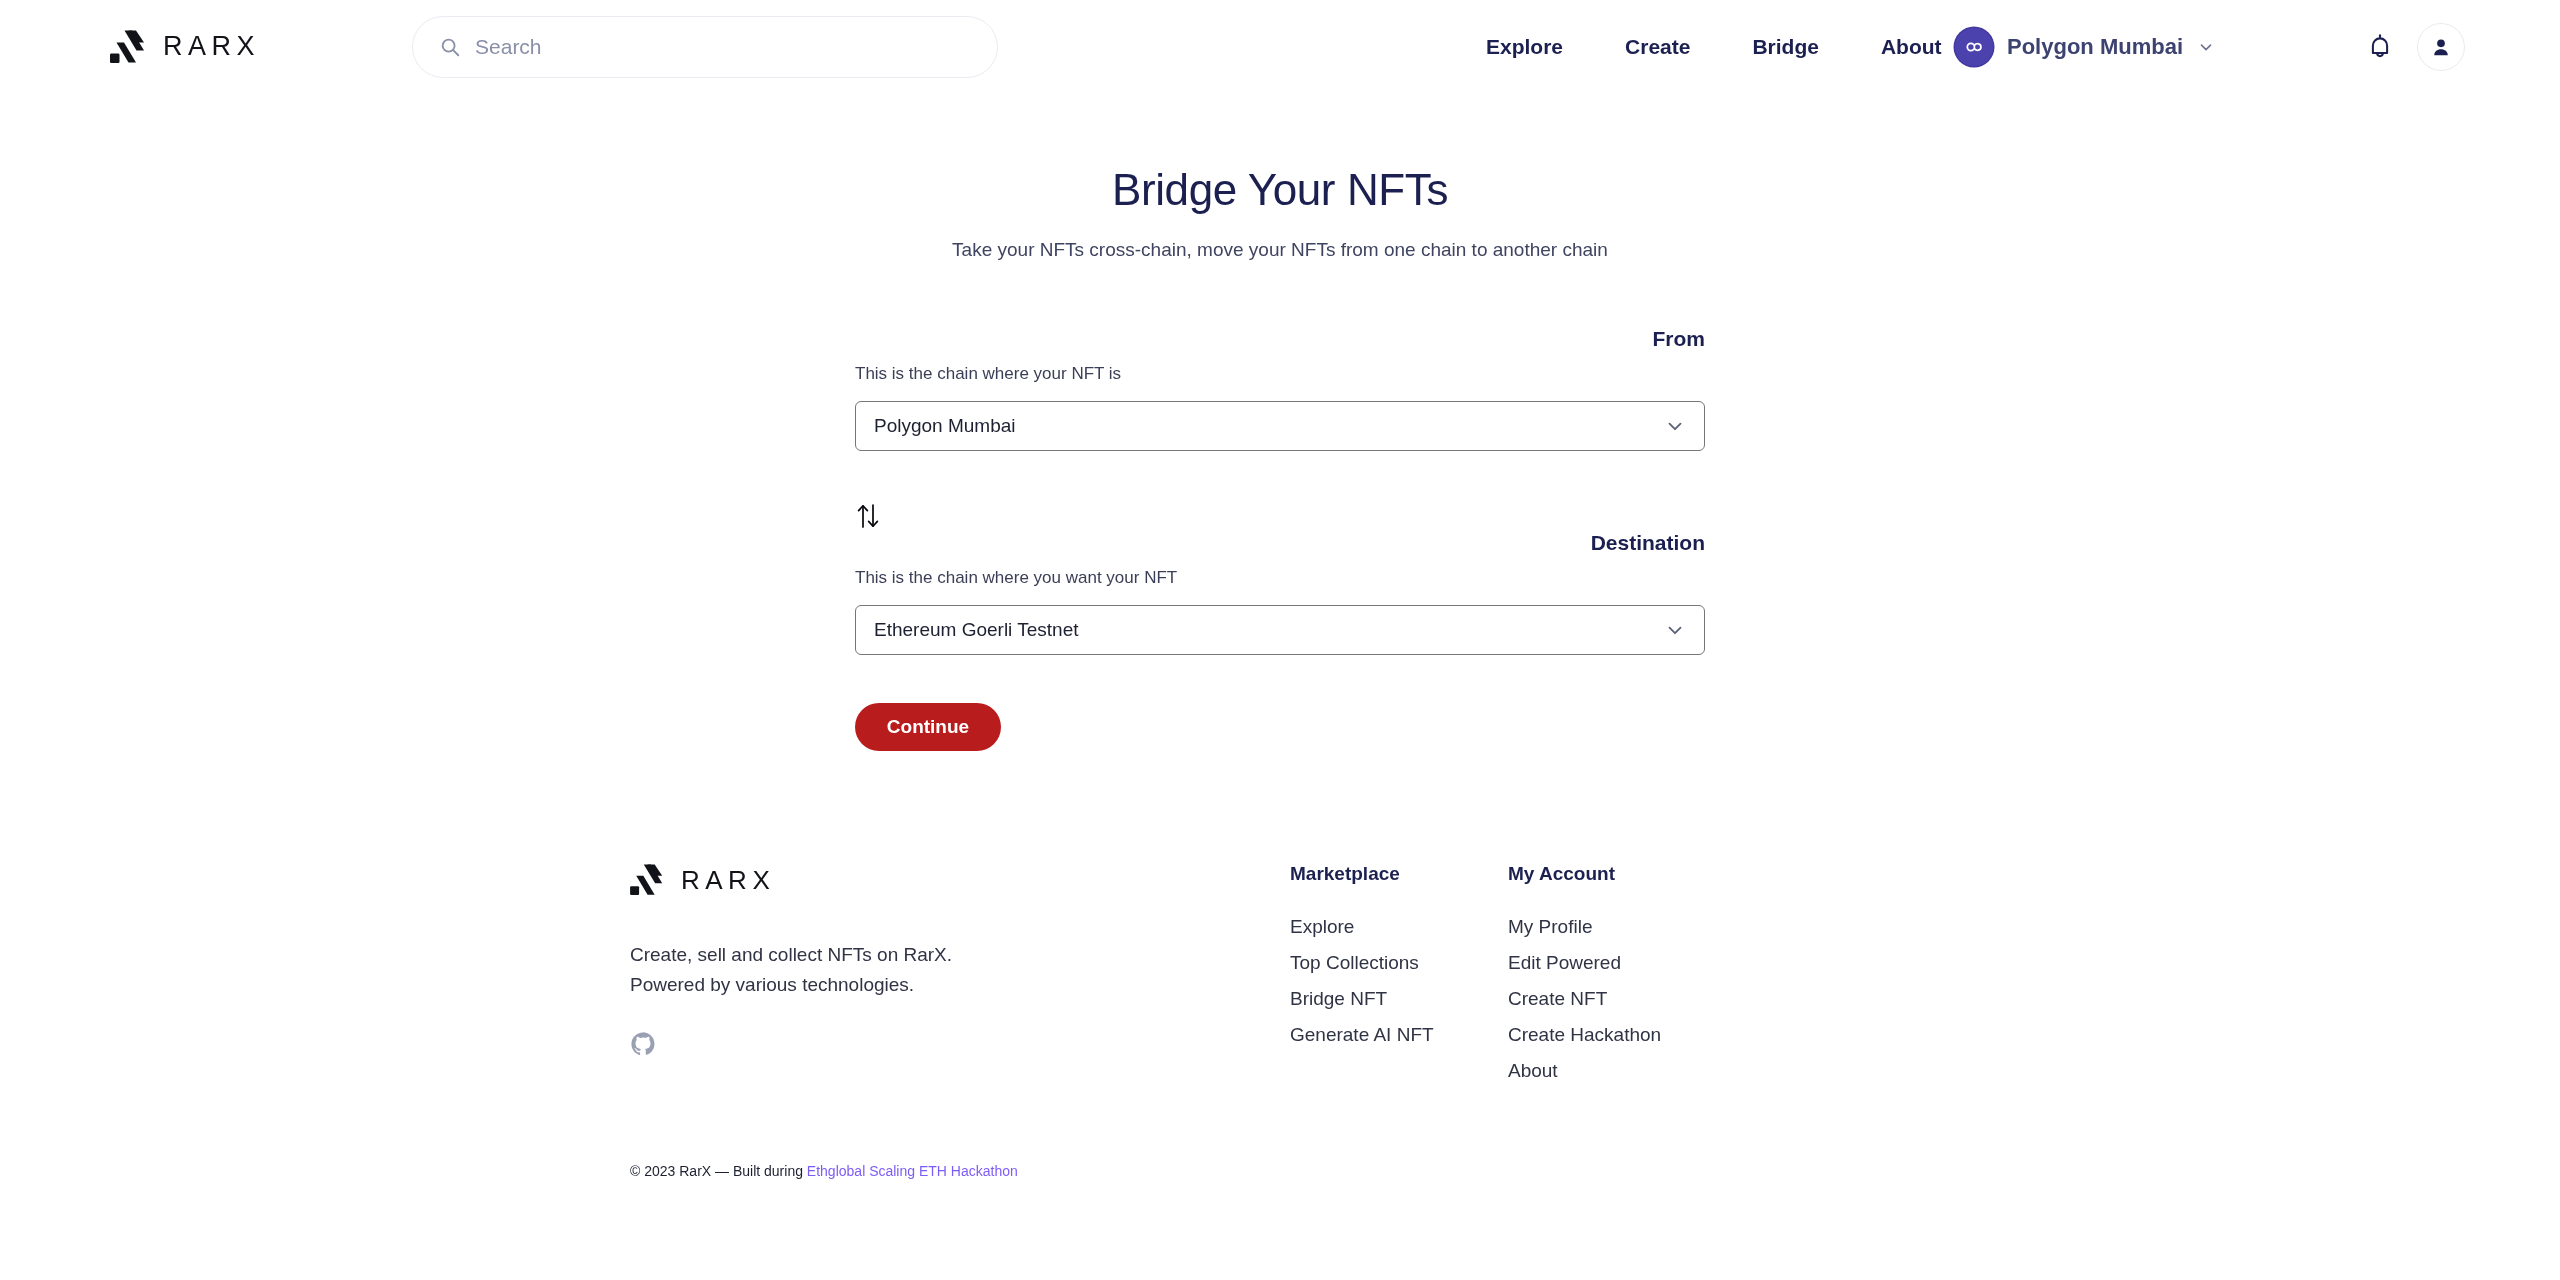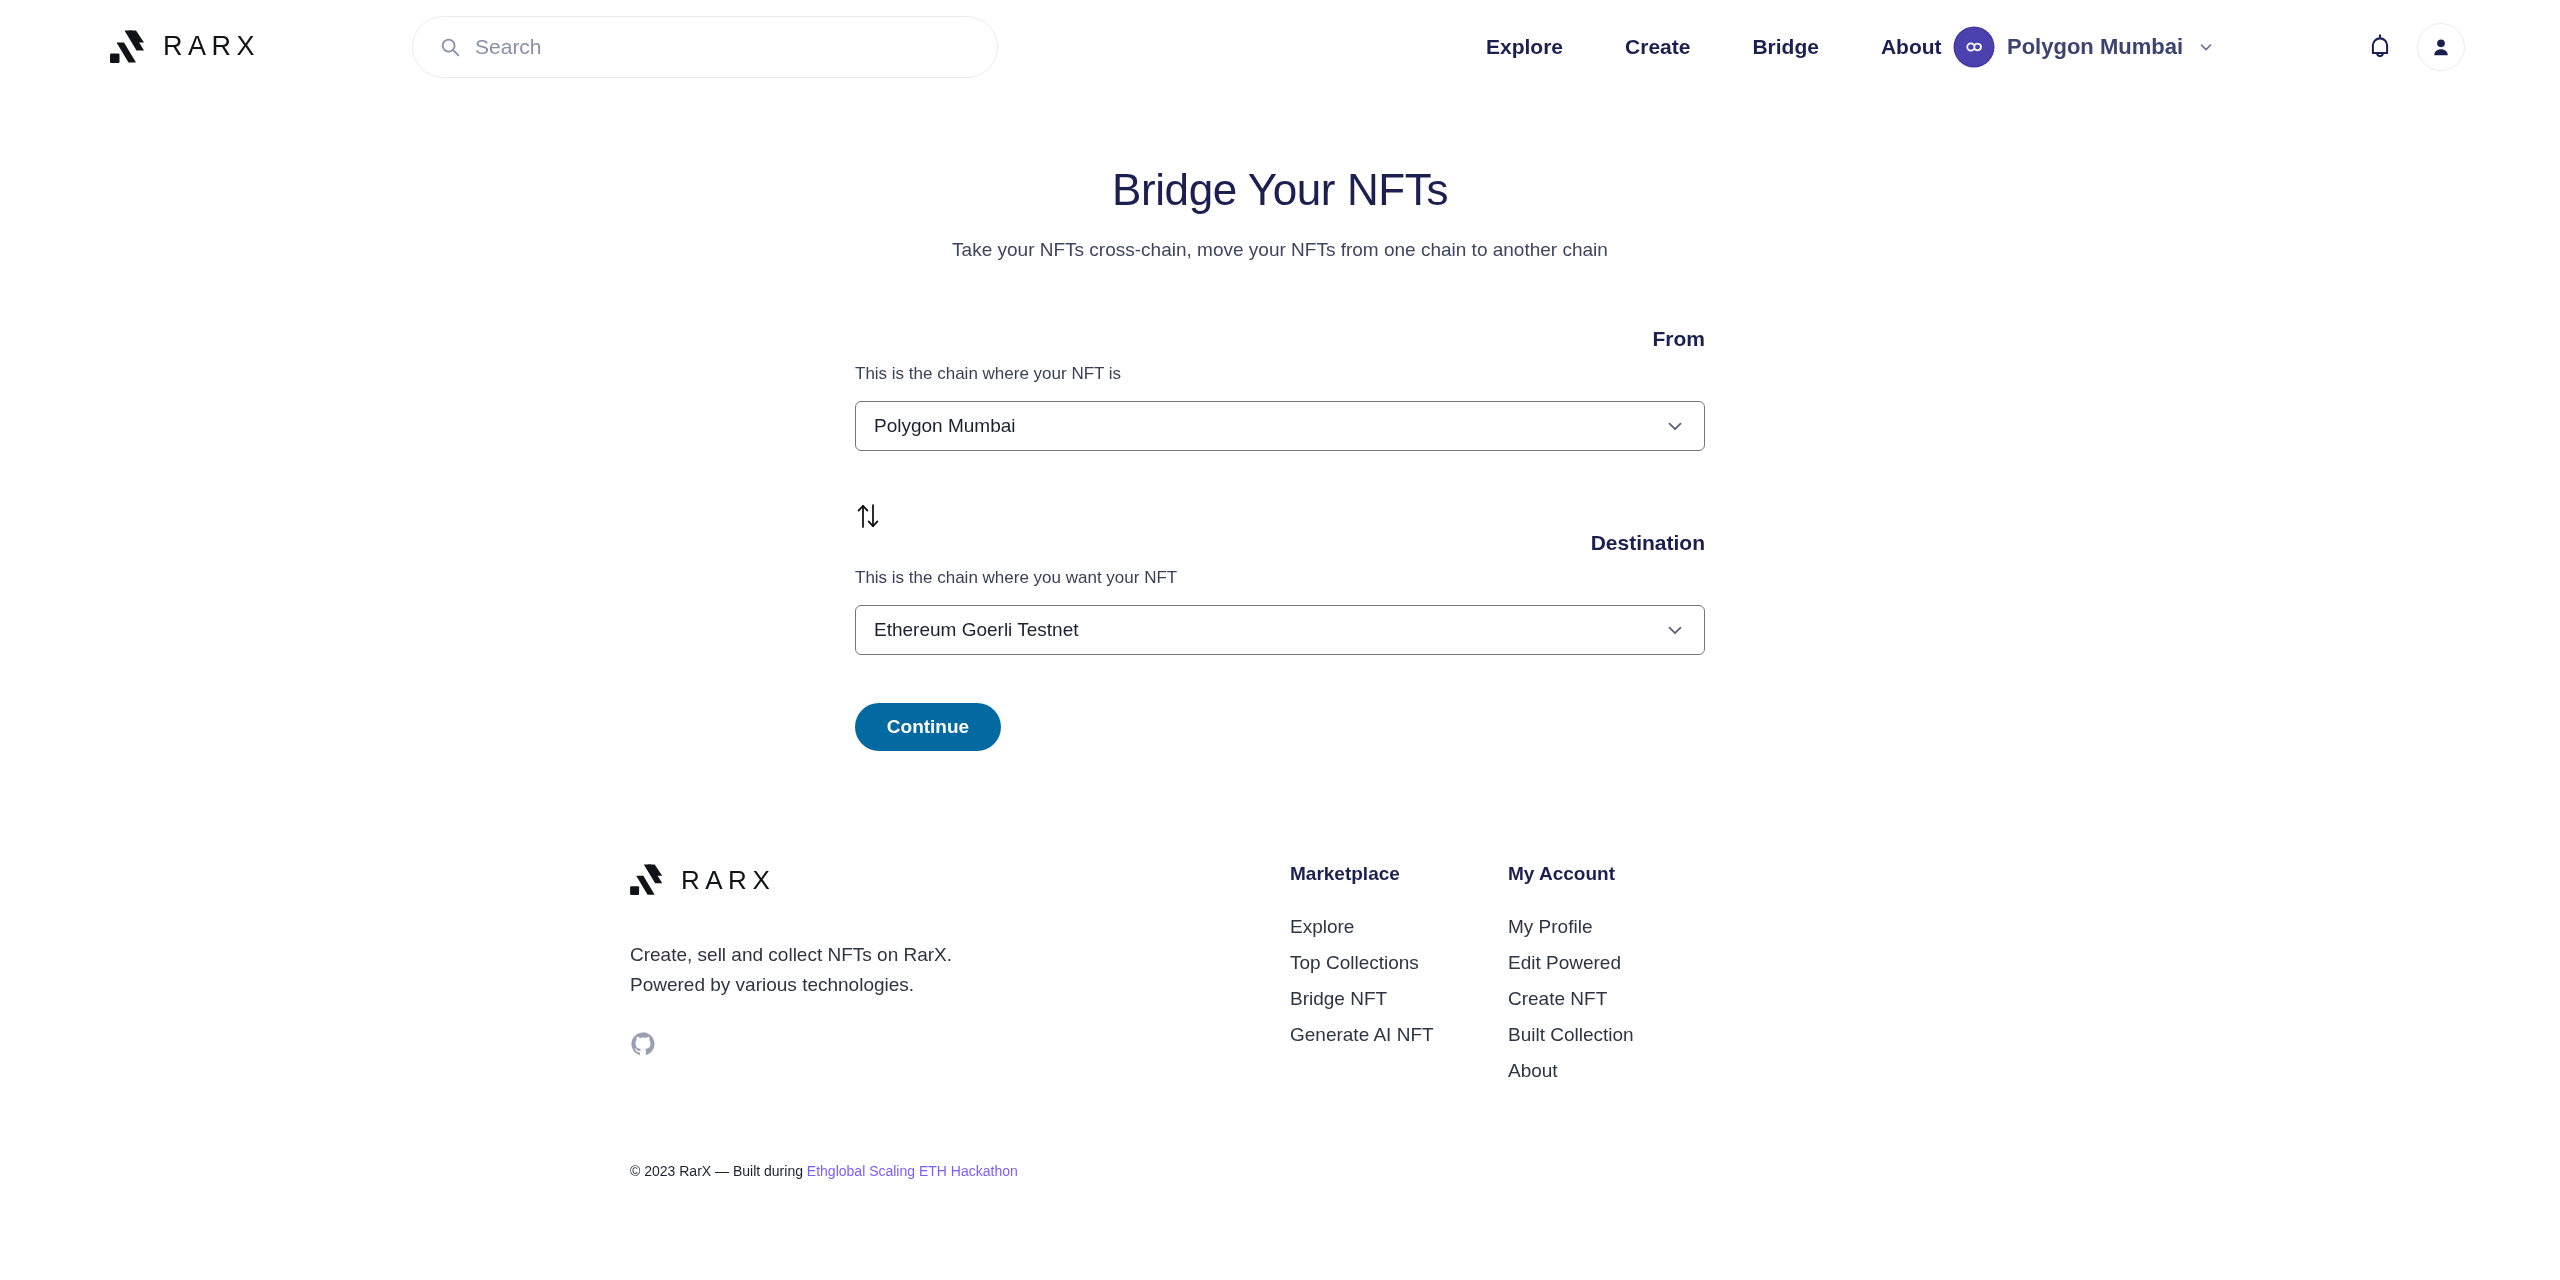--- a/index.html
+++ b/index.html
@@ -171,21 +171,21 @@
   .swap-glyph { width: 26px; height: 30px; }
 
   .dest-block { }
 
   .continue-btn {
     margin-top: 48px;
     width: 146px;
     height: 48px;
     border-radius: 26px;
     border: none;
-    background: #0369a1;
+    background: #b91c1c;
     color: #ffffff;
     font-family: "Liberation Sans", sans-serif;
     font-size: 19px;
     font-weight: 700;
     cursor: pointer;
     display: flex; align-items: center; justify-content: center;
   }
 
   
   .footer {
@@ -381,21 +381,21 @@
       <li><a>Generate AI NFT</a></li>
     </ul>
   </div>
 
   <div class="footer-col">
     <div class="footer-col-title">My Account</div>
     <ul>
       <li><a>My Profile</a></li>
       <li><a>Edit Powered</a></li>
       <li><a>Create NFT</a></li>
-      <li><a>Built Collection</a></li>
+      <li><a>Create Hackathon</a></li>
       <li><a>About</a></li>
     </ul>
   </div>
 
 </footer>
 
 <div class="footer-bottom">
   <span>© 2023 RarX — Built during </span><a class="hack-link">Ethglobal Scaling ETH Hackathon</a>
 </div>
 

